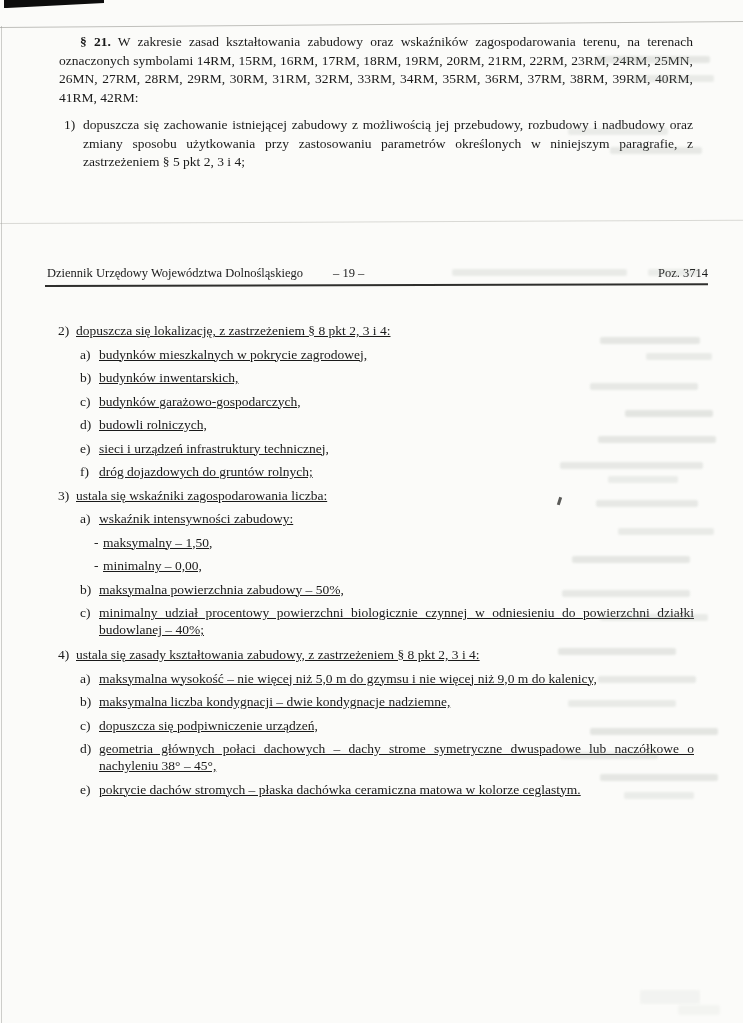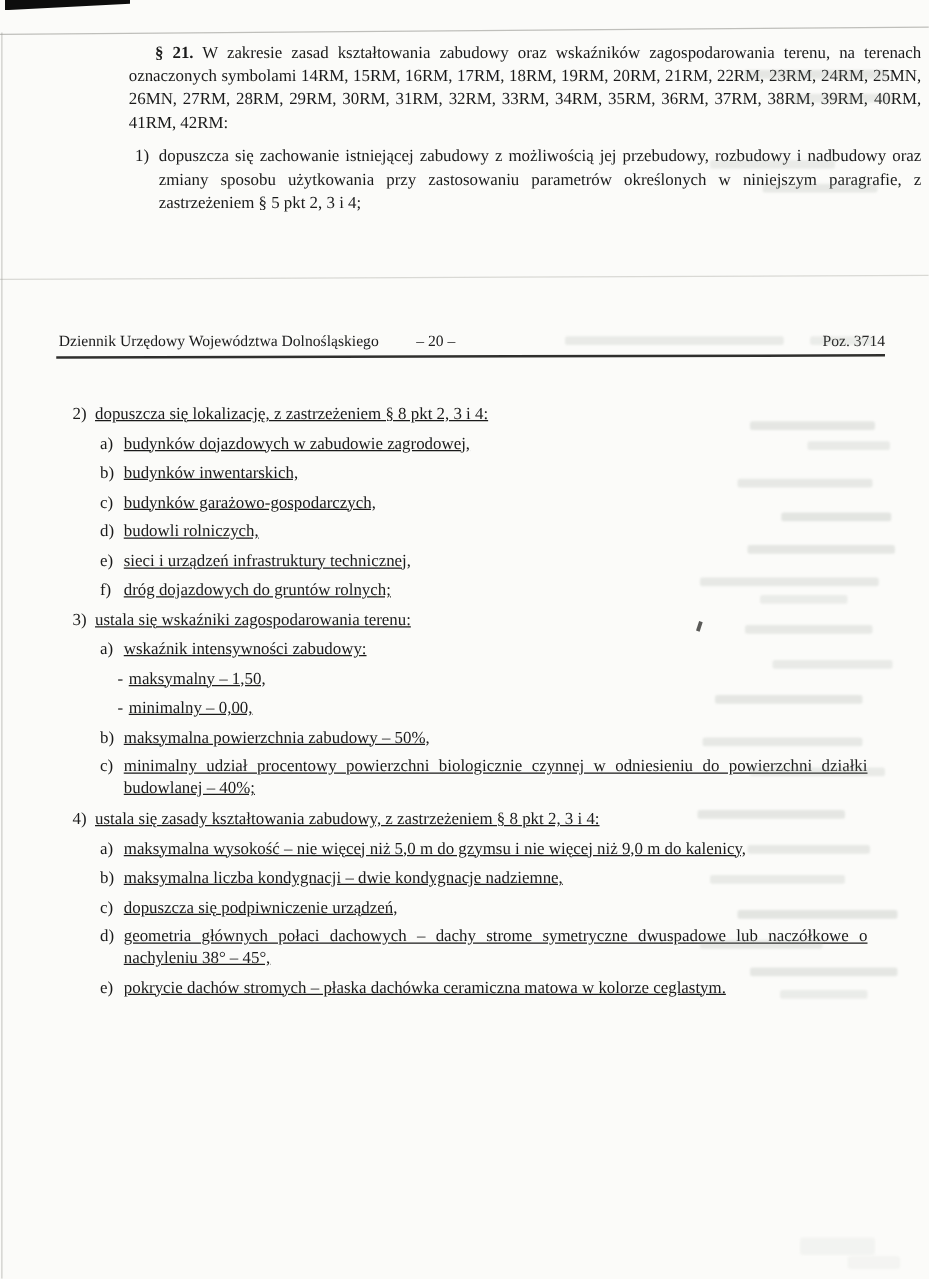--- a/index.html
+++ b/index.html
@@ -13,21 +13,21 @@
   
   .artifact-top{position:absolute;left:4px;top:0;width:100px;height:8px;background:#0d0d0d;
     clip-path:polygon(0 0,100% 0,100% 38%,3% 100%,0 100%);}
   .edge-top{position:absolute;top:27px;left:-6px;width:762px;height:1.3px;background:#bfbfbb;
     transform:rotate(-0.45deg);transform-origin:left center;}
   .edge-mid{position:absolute;top:223px;left:0;width:743px;height:1px;background:#d9d9d5;
     transform:rotate(-0.25deg);transform-origin:left center;}
   .edge-left{position:absolute;left:1px;top:26px;width:1px;height:997px;background:rgba(160,160,156,0.5);}
   .speck{position:absolute;background:#5a5a58;}
   
-  .intro{position:absolute;top:33px;left:59px;width:634px;font-size:13.5px;line-height:18.5px;margin-left:44px;}
+  .intro{position:absolute;top:33px;left:59px;width:634px;font-size:13.5px;line-height:18.5px;}
   .intro p{margin:0;text-align:justify;text-indent:21px;}
   .b{font-weight:bold;}
   .item1{display:flex;margin-top:9px;margin-left:5px;}
   .item1 .m{flex:0 0 19px;}
   .item1 .t{flex:1;text-align:justify;}
   
   .jheader{position:absolute;top:266px;left:45px;width:665px;height:16px;font-size:12.5px;}
   .jheader .title{position:absolute;left:2px;top:0;}
   .jheader .pnum{position:absolute;left:288px;top:0;}
   .jheader .poz{position:absolute;right:2px;top:0;}
@@ -61,34 +61,34 @@
   <div class="intro">
     <p><span class="b">§ 21.</span><span> W zakresie zasad kształtowania zabudowy oraz wskaźników zagospodarowania terenu, na terenach oznaczonych symbolami 14RM, 15RM, 16RM, 17RM, 18RM, 19RM, 20RM, 21RM, 22RM, 23RM, 24RM, 25MN, 26MN, 27RM, 28RM, 29RM, 30RM, 31RM, 32RM, 33RM, 34RM, 35RM, 36RM, 37RM, 38RM, 39RM, 40RM, 41RM, 42RM:</span></p>
     <div class="item1">
       <span class="m">1)</span>
       <span class="t">dopuszcza się zachowanie istniejącej zabudowy z możliwością jej przebudowy, rozbudowy i nadbudowy oraz zmiany sposobu użytkowania przy zastosowaniu parametrów określonych w niniejszym paragrafie, z zastrzeżeniem § 5 pkt 2, 3 i 4;</span>
     </div>
   </div>
 
   <div class="jheader">
     <span class="title">Dziennik Urzędowy Województwa Dolnośląskiego</span>
-    <span class="pnum">– 20 –</span>
+    <span class="pnum">– 19 –</span>
     <span class="poz">Poz. 3714</span>
   </div>
   <div class="jrule"></div>
 
   <div class="docbody">
 
     <div class="row">
       <span class="m">2)</span>
       <span class="t">dopuszcza się lokalizację, z zastrzeżeniem § 8 pkt 2, 3 i 4:</span>
     </div>
     <div class="row l2">
       <span class="m">a)</span>
-      <span class="t">budynków dojazdowych w zabudowie zagrodowej,</span>
+      <span class="t">budynków mieszkalnych w pokrycie zagrodowej,</span>
     </div>
     <div class="row l2">
       <span class="m">b)</span>
       <span class="t">budynków inwentarskich,</span>
     </div>
     <div class="row l2">
       <span class="m">c)</span>
       <span class="t">budynków garażowo-gospodarczych,</span>
     </div>
     <div class="row l2">
@@ -99,21 +99,21 @@
       <span class="m">e)</span>
       <span class="t">sieci i urządzeń infrastruktury technicznej,</span>
     </div>
     <div class="row l2">
       <span class="m">f)</span>
       <span class="t">dróg dojazdowych do gruntów rolnych;</span>
     </div>
 
     <div class="row">
       <span class="m">3)</span>
-      <span class="t">ustala się wskaźniki zagospodarowania terenu:</span>
+      <span class="t">ustala się wskaźniki zagospodarowania liczba:</span>
     </div>
     <div class="row l2">
       <span class="m">a)</span>
       <span class="t">wskaźnik intensywności zabudowy:</span>
     </div>
     <div class="row l3">
       <span class="m">-</span>
       <span class="t">maksymalny – 1,50,</span>
     </div>
     <div class="row l3">

